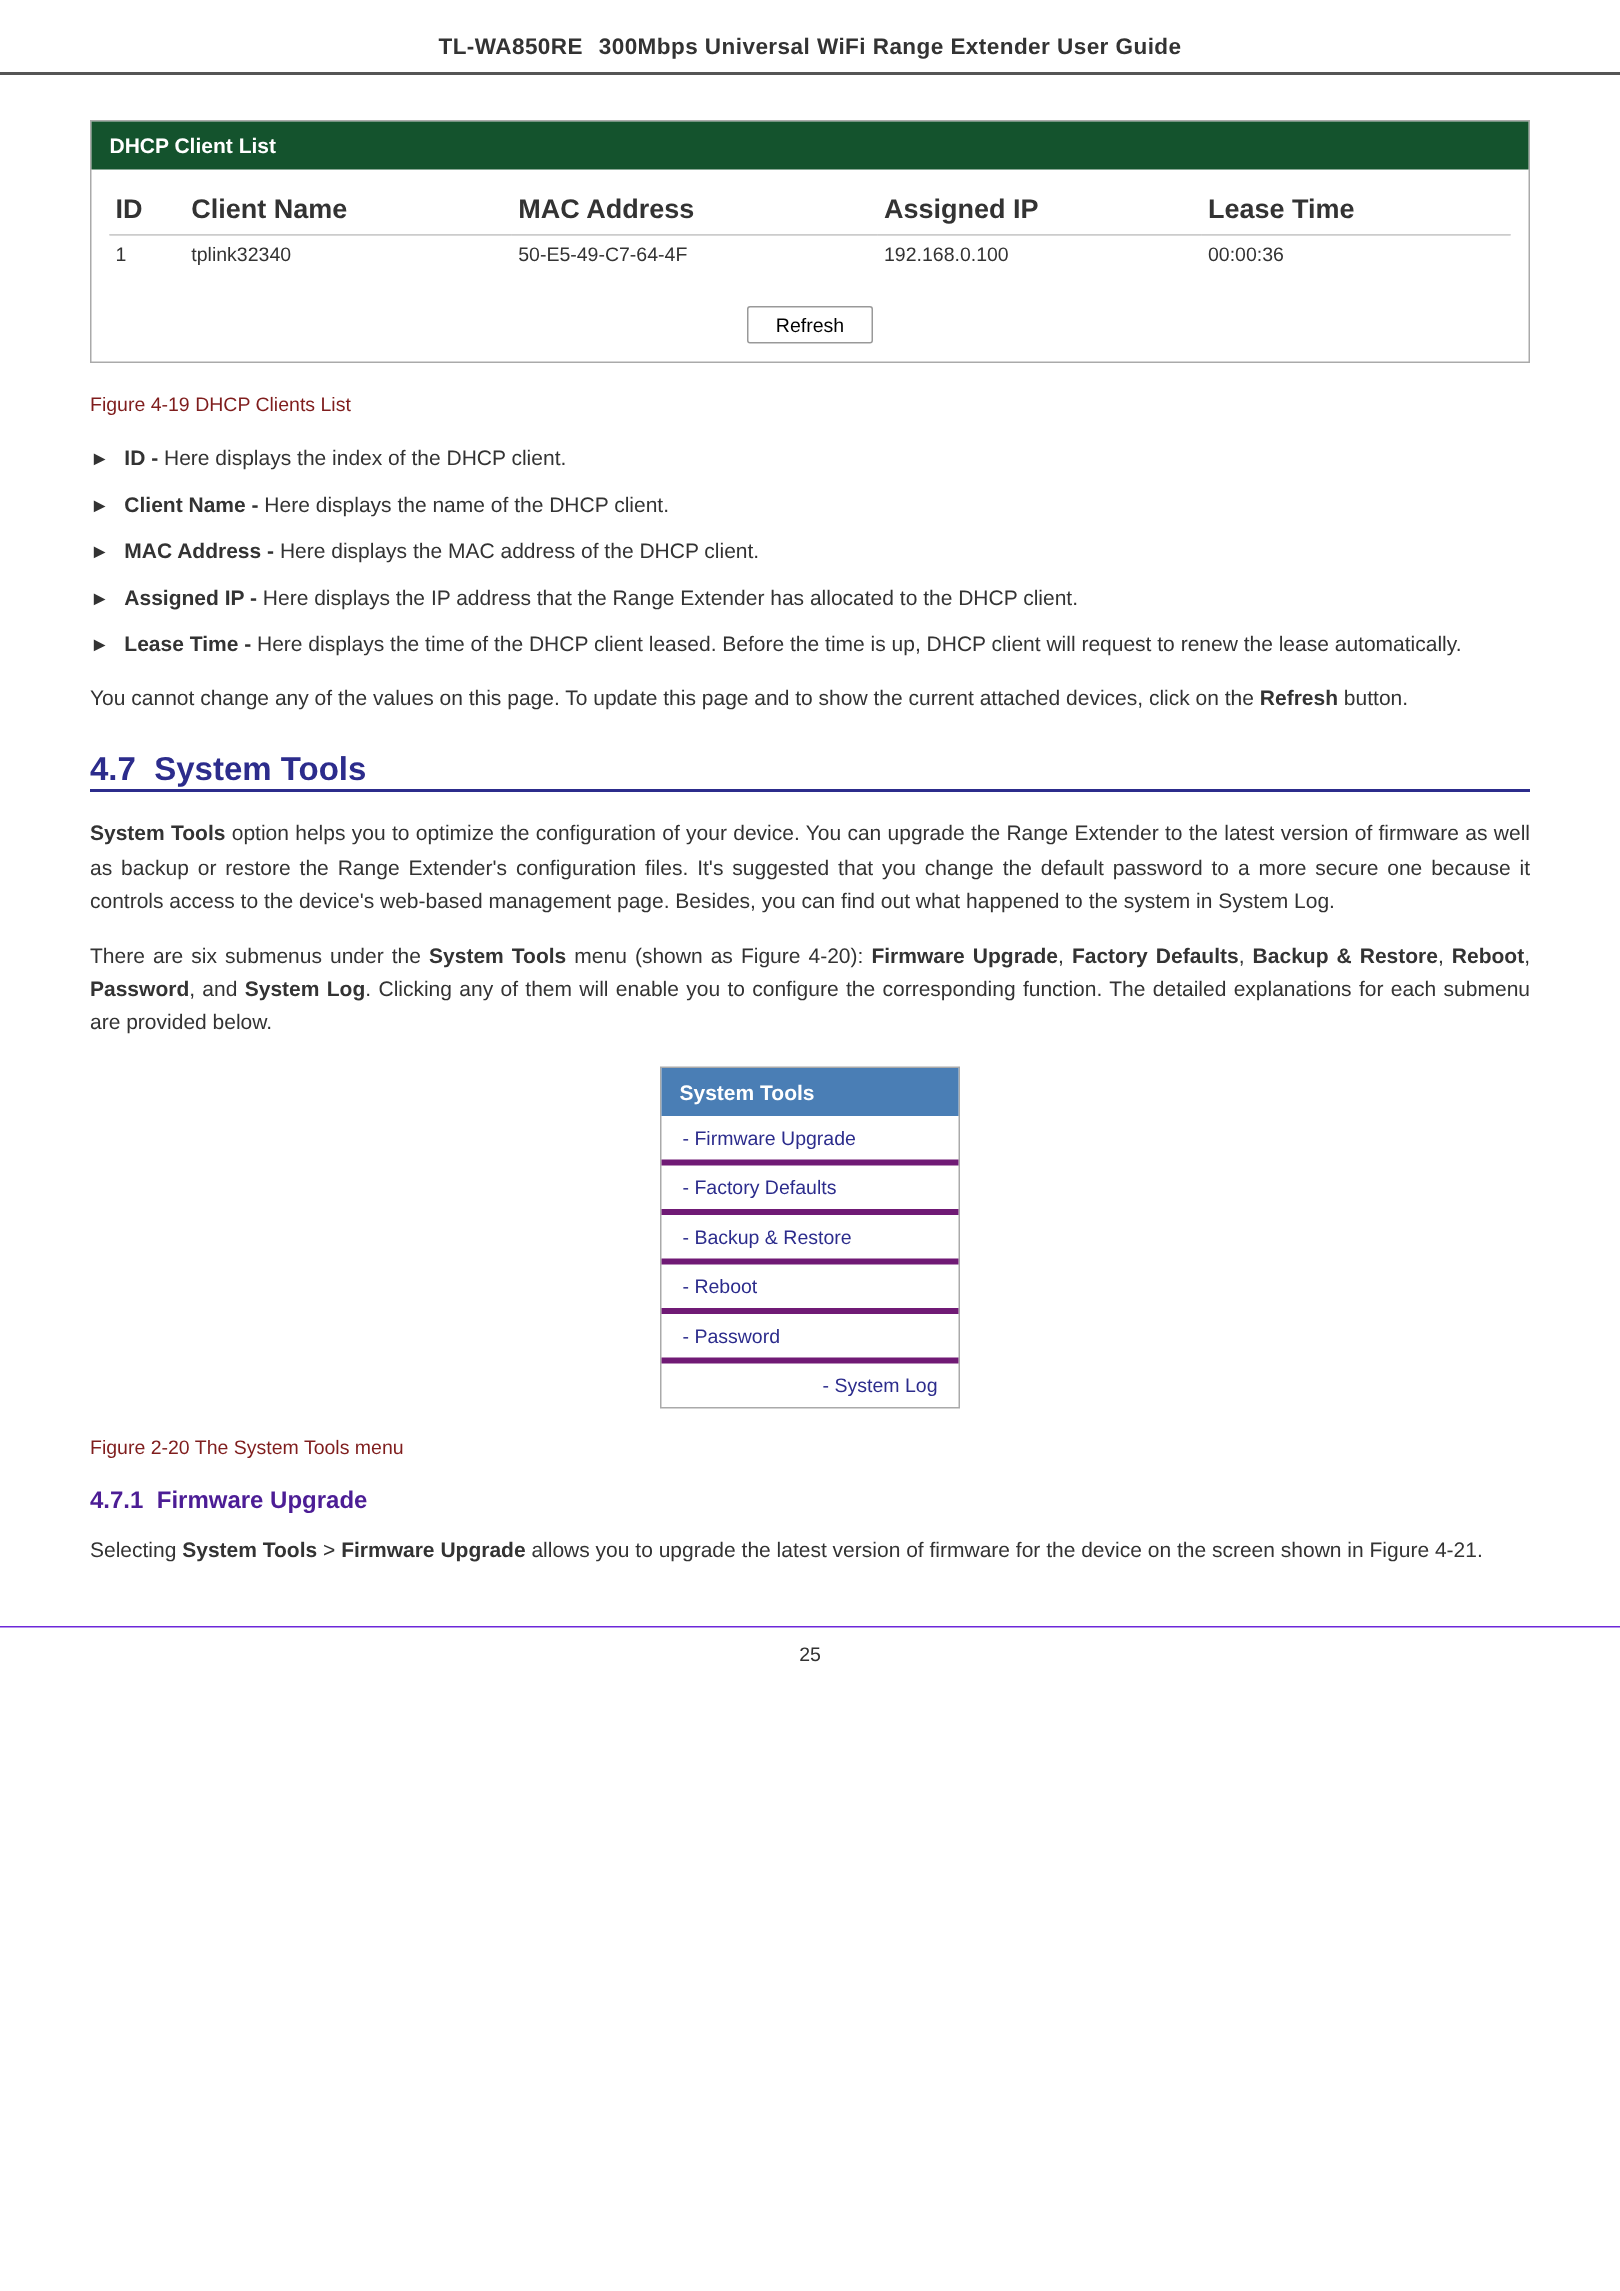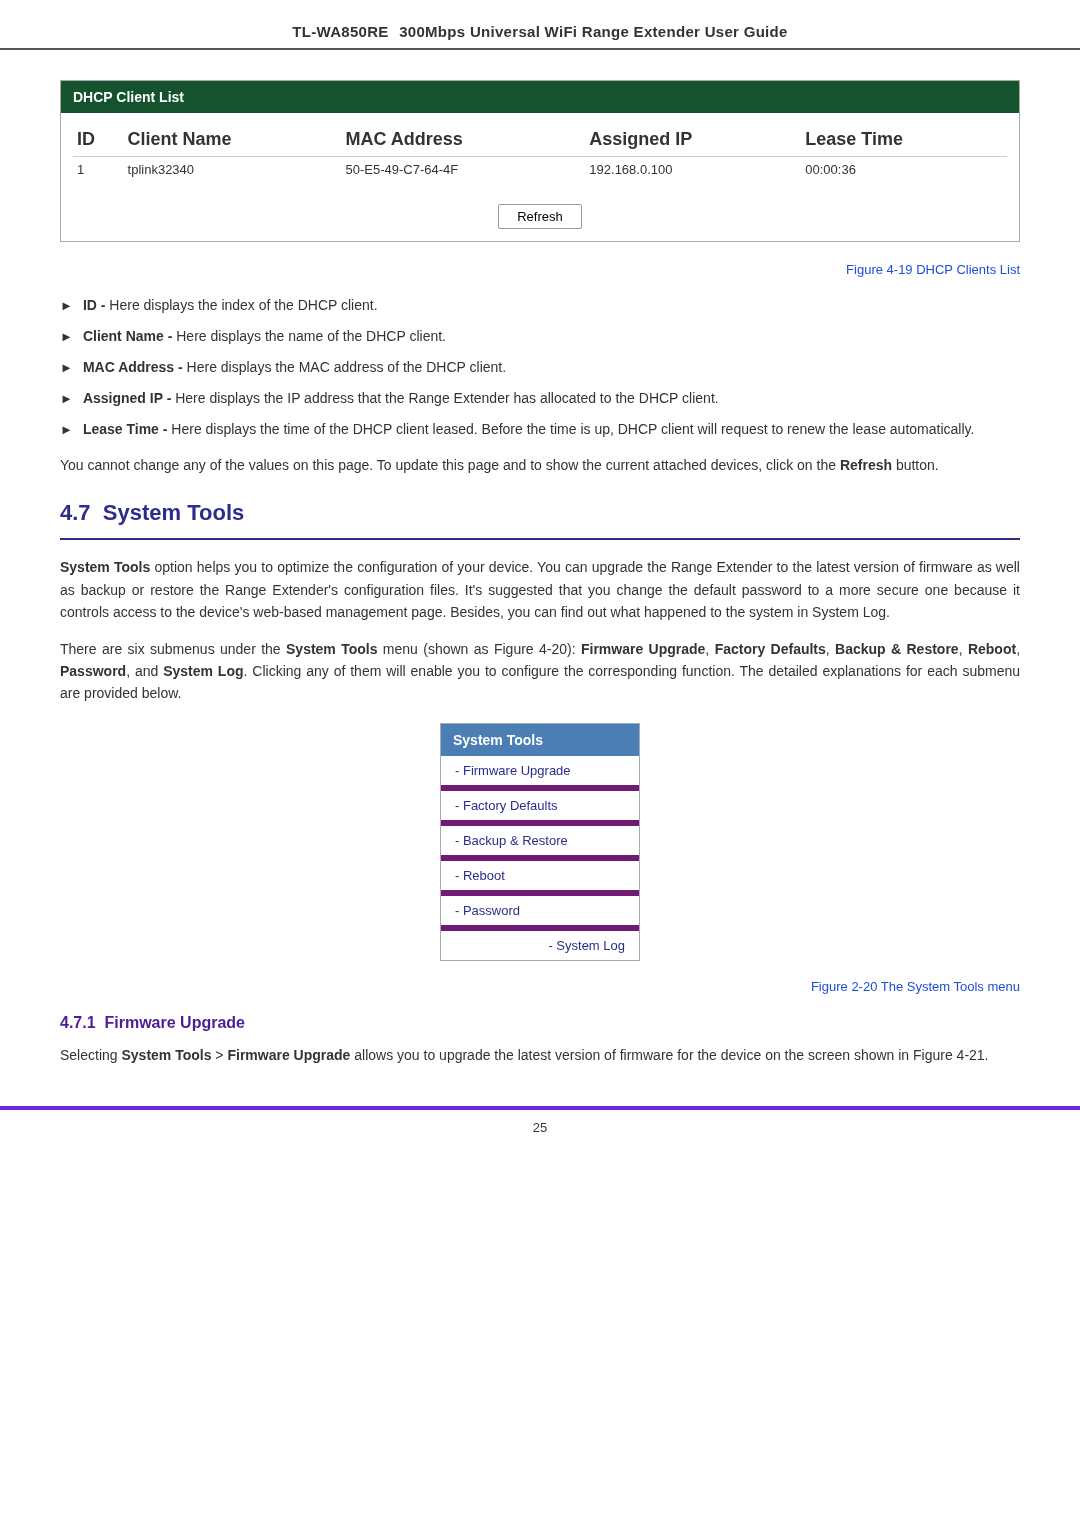--- a/index.html
+++ b/index.html
@@ -76,23 +76,23 @@
     .refresh-btn {
       background: #fff;
       border: 1px solid #999;
       padding: 4px 18px;
       font-size: 13px;
       cursor: pointer;
       border-radius: 2px;
     }
 
     .figure-caption {
-      text-align: right;
-      font-size: 13px;
-      color: #1d4ed8;
+      text-align: left;
+      font-size: 13px;
+      color: #7f1d1d;
       margin-bottom: 18px;
     }
 
     
     .bullet-list {
       list-style: none;
       padding: 0;
       margin-bottom: 14px;
     }
     .bullet-list li {
@@ -121,21 +121,21 @@
       margin-bottom: 14px;
       text-align: justify;
     }
 
     
     .section-heading {
       font-size: 22px;
       font-weight: bold;
       color: #2c2c8c;
       border-bottom: 2px solid #2c2c8c;
-      padding-bottom: 12px;
+      padding-bottom: 0;
       margin-bottom: 16px;
       margin-top: 24px;
     }
 
     
     .subsection-heading {
       font-size: 16px;
       font-weight: bold;
       color: #4c1d95;
       margin-bottom: 12px;
@@ -152,32 +152,32 @@
       background-color: #4a7eb5;
       color: #fff;
       padding: 8px 12px;
       font-weight: bold;
       font-size: 14px;
     }
     .menu-box-item {
       padding: 7px 14px;
       font-size: 13px;
       color: #2c2c8c;
-      border-bottom: 6px solid #701a75;
+      border-bottom: 4px solid #701a75;
       cursor: pointer;
     }
     .menu-box-item:last-child {
       border-bottom: none;
       text-align: right;
     }
 
     
     .page-footer {
       text-align: center;
-      border-top: 4px solid #6d28d9;
+      border-top: 1px solid #6d28d9;
       padding: 10px;
       font-size: 13px;
       color: #333;
       margin-top: 40px;
     }
   </style>
 </head>
 <body>
 
 <div class="page-header">

